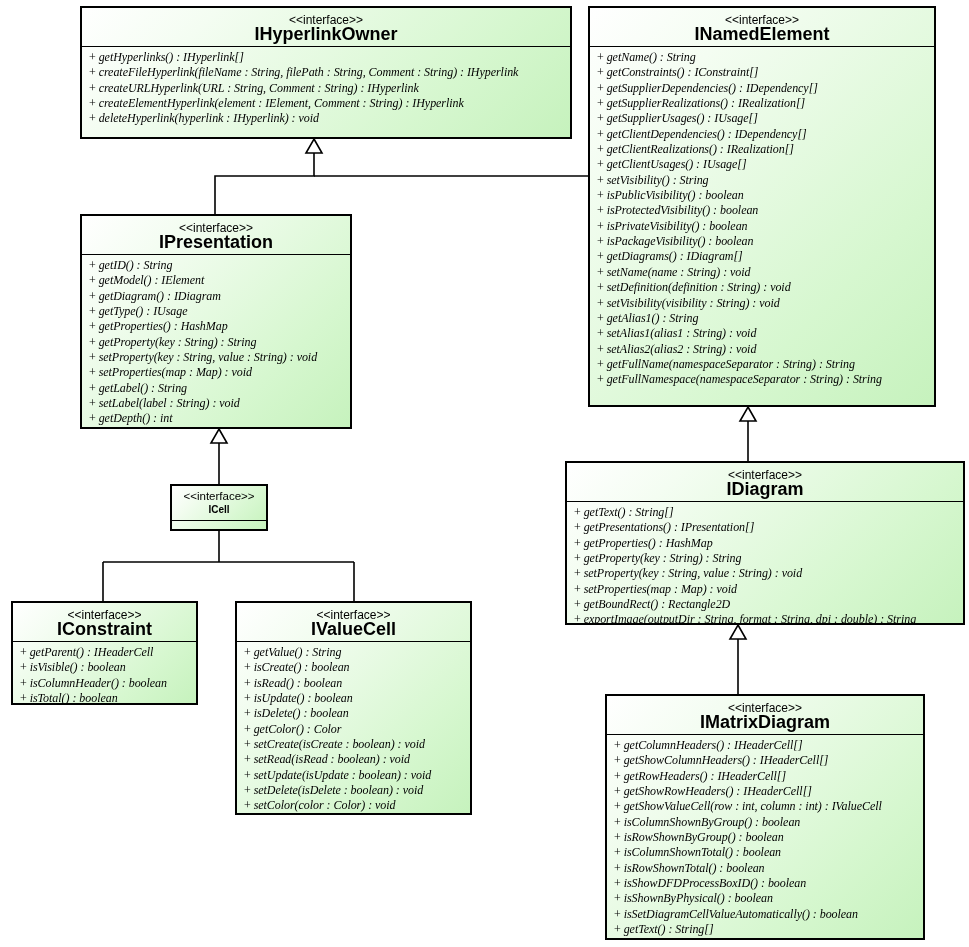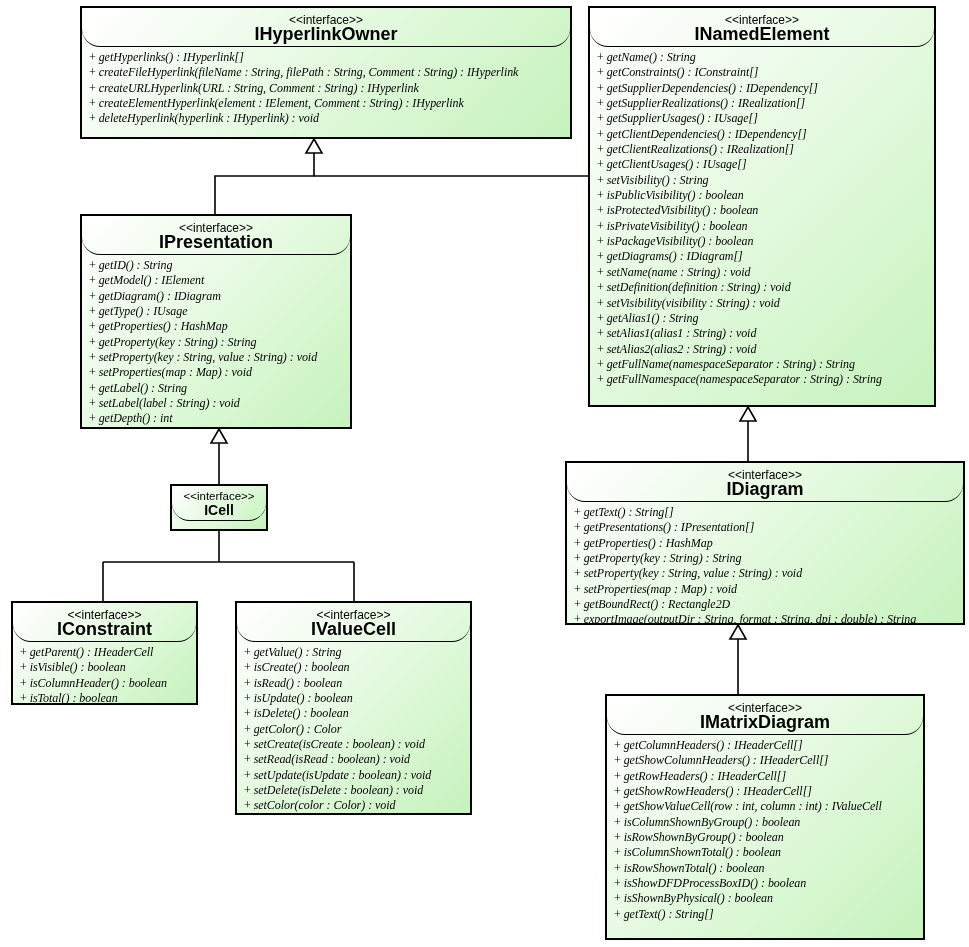--- a/index.html
+++ b/index.html
@@ -17,21 +17,20 @@
     position:absolute;
     box-sizing:border-box;
     border:2px solid #000000;
     background:linear-gradient(135deg,#ffffff 0%,#f4fdf2 22%,#d6f7cf 72%,#c6f2bd 100%);
     overflow:hidden;
   }
   .uml-head{
     padding:5px 4px 4px 4px;
     text-align:center;
     border-bottom:1px solid #000000;
-    border-radius:18px;
   }
   .stereotype{
     display:block;
     font-size:12px;
     line-height:14px;
     color:#000000;
     font-weight:normal;
     white-space:nowrap;
   }
   .classname{
@@ -63,21 +62,21 @@
   #box-inamedelement { left:588px; top:6px;   width:348px; height:401px;}
   #box-ipresentation { left:80px;  top:214px; width:272px; height:215px;}
   #box-icell         { left:170px; top:484px; width:98px;  height:47px;}
   #box-idiagram      { left:565px; top:461px; width:400px; height:164px;}
   #box-iheadercell   { left:11px;  top:601px; width:187px; height:104px;}
   #box-ivaluecell    { left:235px; top:601px; width:237px; height:214px;}
   #box-imatrixdiagram{ left:605px; top:694px; width:320px; height:246px;}
 
   #box-icell .uml-head{padding:4px 4px 3px 4px;}
   #box-icell .stereotype{font-size:11.5px;line-height:13px;}
-  #box-icell .classname{font-size:14px;line-height:14px;}
+  #box-icell .classname{font-size:10px;line-height:14px;}
 </style>
 </head>
 <body>
 
 <div id="canvas">
 
   <svg id="links" viewBox="0 0 969 947" width="969" height="947">
 
     <g>
       <path d="M 215 214 L 215 176 L 314 176 L 314 151" stroke="#000" stroke-width="1.6" fill="none"></path>
@@ -244,17 +243,18 @@
       <div class="op"><span class="vis">+ </span><span>getShowColumnHeaders() : IHeaderCell[]</span></div>
       <div class="op"><span class="vis">+ </span><span>getRowHeaders() : IHeaderCell[]</span></div>
       <div class="op"><span class="vis">+ </span><span>getShowRowHeaders() : IHeaderCell[]</span></div>
       <div class="op"><span class="vis">+ </span><span>getShowValueCell(row : int, column : int) : IValueCell</span></div>
       <div class="op"><span class="vis">+ </span><span>isColumnShownByGroup() : boolean</span></div>
       <div class="op"><span class="vis">+ </span><span>isRowShownByGroup() : boolean</span></div>
       <div class="op"><span class="vis">+ </span><span>isColumnShownTotal() : boolean</span></div>
       <div class="op"><span class="vis">+ </span><span>isRowShownTotal() : boolean</span></div>
       <div class="op"><span class="vis">+ </span><span>isShowDFDProcessBoxID() : boolean</span></div>
       <div class="op"><span class="vis">+ </span><span>isShownByPhysical() : boolean</span></div>
+      <div class="op"><span class="vis">+ </span><span>isSetDiagramCellValueAutomatically() : boolean</span></div>
       <div class="op"><span class="vis">+ </span><span>getText() : String[]</span></div>
     </div>
   </div>
 
 </div>
 
 </body></html>

